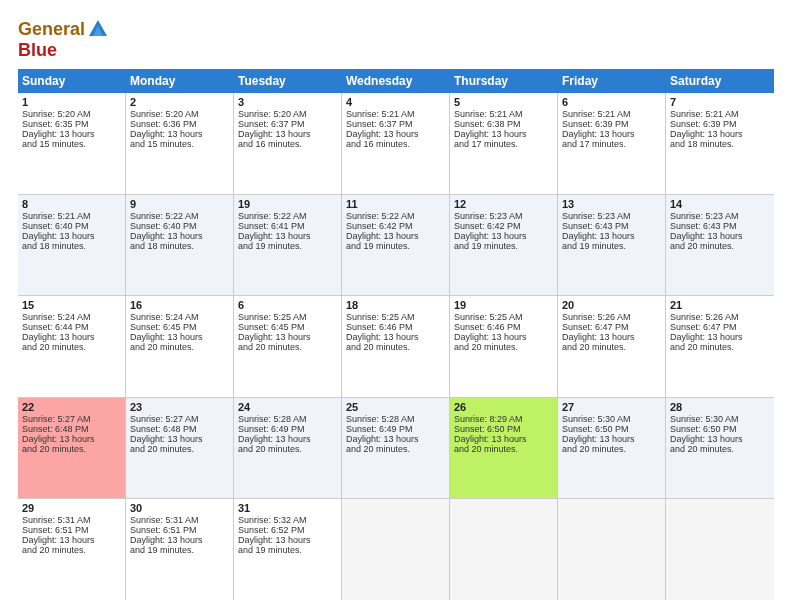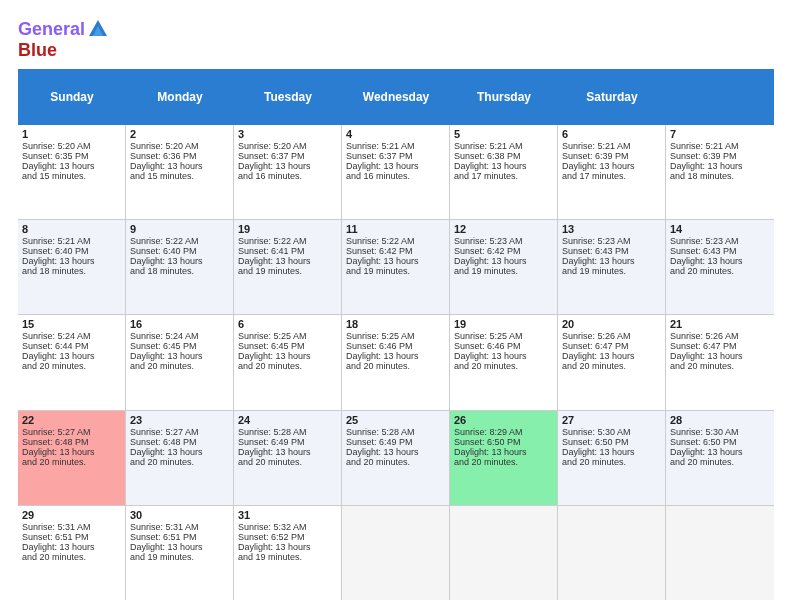--- a/index.html
+++ b/index.html
@@ -28,21 +28,21 @@
       flex-direction: column;
       align-items: flex-start;
     }
     .logo-text {
       display: flex;
       align-items: center;
     }
     .logo-general {
       font-size: 18px;
       font-weight: bold;
-      color: #8b5cf6;
+      color: #a16207;
     }
     .logo-blue {
       font-size: 18px;
       font-weight: bold;
       color: #b91c1c;
     }
     .logo-icon {
       width: 22px;
       height: 22px;
       margin-left: 2px;
@@ -68,22 +68,21 @@
     }
     .cal-header {
       display: grid;
       grid-template-columns: repeat(7, 1fr);
       background: #2a7dd1;
     }
     .cal-header-cell {
       color: #fff;
       font-size: 12px;
       font-weight: bold;
-      padding: 21px 4px;
-      text-align: center;
+      padding: 5px 4px;
     }
     .cal-body {
       display: flex;
       flex-direction: column;
       flex: 1;
     }
     .cal-row {
       display: grid;
       grid-template-columns: repeat(7, 1fr);
       flex: 1;
@@ -144,20 +143,21 @@
     </div>
   </div>
 
   <div class="calendar">
     <div class="cal-header" id="cal-header">
         <div class="cal-header-cell">Sunday</div>
         <div class="cal-header-cell">Monday</div>
         <div class="cal-header-cell">Tuesday</div>
         <div class="cal-header-cell">Wednesday</div>
         <div class="cal-header-cell">Thursday</div>
+        <div class="cal-header-cell">Friday</div>
         <div class="cal-header-cell">Saturday</div>
       </div>
     <div class="cal-body" id="cal-body">
         <div class="cal-row">
           <div class="cal-cell"><span class="day-num">1</span><span>Sunrise: 5:20 AM</span><br><span>Sunset: 6:35 PM</span><br><span>Daylight: 13 hours</span><br><span>and 15 minutes.</span></div>
           <div class="cal-cell"><span class="day-num">2</span><span>Sunrise: 5:20 AM</span><br><span>Sunset: 6:36 PM</span><br><span>Daylight: 13 hours</span><br><span>and 15 minutes.</span></div>
           <div class="cal-cell"><span class="day-num">3</span><span>Sunrise: 5:20 AM</span><br><span>Sunset: 6:37 PM</span><br><span>Daylight: 13 hours</span><br><span>and 16 minutes.</span></div>
           <div class="cal-cell"><span class="day-num">4</span><span>Sunrise: 5:21 AM</span><br><span>Sunset: 6:37 PM</span><br><span>Daylight: 13 hours</span><br><span>and 16 minutes.</span></div>
           <div class="cal-cell"><span class="day-num">5</span><span>Sunrise: 5:21 AM</span><br><span>Sunset: 6:38 PM</span><br><span>Daylight: 13 hours</span><br><span>and 17 minutes.</span></div>
           <div class="cal-cell"><span class="day-num">6</span><span>Sunrise: 5:21 AM</span><br><span>Sunset: 6:39 PM</span><br><span>Daylight: 13 hours</span><br><span>and 17 minutes.</span></div>
@@ -179,21 +179,21 @@
           <div class="cal-cell"><span class="day-num">18</span><span>Sunrise: 5:25 AM</span><br><span>Sunset: 6:46 PM</span><br><span>Daylight: 13 hours</span><br><span>and 20 minutes.</span></div>
           <div class="cal-cell"><span class="day-num">19</span><span>Sunrise: 5:25 AM</span><br><span>Sunset: 6:46 PM</span><br><span>Daylight: 13 hours</span><br><span>and 20 minutes.</span></div>
           <div class="cal-cell"><span class="day-num">20</span><span>Sunrise: 5:26 AM</span><br><span>Sunset: 6:47 PM</span><br><span>Daylight: 13 hours</span><br><span>and 20 minutes.</span></div>
           <div class="cal-cell"><span class="day-num">21</span><span>Sunrise: 5:26 AM</span><br><span>Sunset: 6:47 PM</span><br><span>Daylight: 13 hours</span><br><span>and 20 minutes.</span></div>
         </div>
         <div class="cal-row">
           <div class="cal-cell" style="background: #fca5a5;"><span class="day-num">22</span><span>Sunrise: 5:27 AM</span><br><span>Sunset: 6:48 PM</span><br><span>Daylight: 13 hours</span><br><span>and 20 minutes.</span></div>
           <div class="cal-cell" style="background: rgb(240, 244, 250);"><span class="day-num">23</span><span>Sunrise: 5:27 AM</span><br><span>Sunset: 6:48 PM</span><br><span>Daylight: 13 hours</span><br><span>and 20 minutes.</span></div>
           <div class="cal-cell" style="background: rgb(240, 244, 250);"><span class="day-num">24</span><span>Sunrise: 5:28 AM</span><br><span>Sunset: 6:49 PM</span><br><span>Daylight: 13 hours</span><br><span>and 20 minutes.</span></div>
           <div class="cal-cell" style="background: rgb(240, 244, 250);"><span class="day-num">25</span><span>Sunrise: 5:28 AM</span><br><span>Sunset: 6:49 PM</span><br><span>Daylight: 13 hours</span><br><span>and 20 minutes.</span></div>
-          <div class="cal-cell" style="background: #86efac;"><span class="day-num">26</span><span>Sunrise: 8:29 AM</span><br><span>Sunset: 6:50 PM</span><br><span>Daylight: 13 hours</span><br><span>and 20 minutes.</span></div>
+          <div class="cal-cell" style="background: #bef264;"><span class="day-num">26</span><span>Sunrise: 8:29 AM</span><br><span>Sunset: 6:50 PM</span><br><span>Daylight: 13 hours</span><br><span>and 20 minutes.</span></div>
           <div class="cal-cell" style="background: rgb(240, 244, 250);"><span class="day-num">27</span><span>Sunrise: 5:30 AM</span><br><span>Sunset: 6:50 PM</span><br><span>Daylight: 13 hours</span><br><span>and 20 minutes.</span></div>
           <div class="cal-cell" style="background: rgb(240, 244, 250);"><span class="day-num">28</span><span>Sunrise: 5:30 AM</span><br><span>Sunset: 6:50 PM</span><br><span>Daylight: 13 hours</span><br><span>and 20 minutes.</span></div>
         </div>
         <div class="cal-row">
           <div class="cal-cell"><span class="day-num">29</span><span>Sunrise: 5:31 AM</span><br><span>Sunset: 6:51 PM</span><br><span>Daylight: 13 hours</span><br><span>and 20 minutes.</span></div>
           <div class="cal-cell"><span class="day-num">30</span><span>Sunrise: 5:31 AM</span><br><span>Sunset: 6:51 PM</span><br><span>Daylight: 13 hours</span><br><span>and 19 minutes.</span></div>
           <div class="cal-cell"><span class="day-num">31</span><span>Sunrise: 5:32 AM</span><br><span>Sunset: 6:52 PM</span><br><span>Daylight: 13 hours</span><br><span>and 19 minutes.</span></div>
           <div class="cal-cell empty"></div>
           <div class="cal-cell empty"></div>
           <div class="cal-cell empty"></div>

